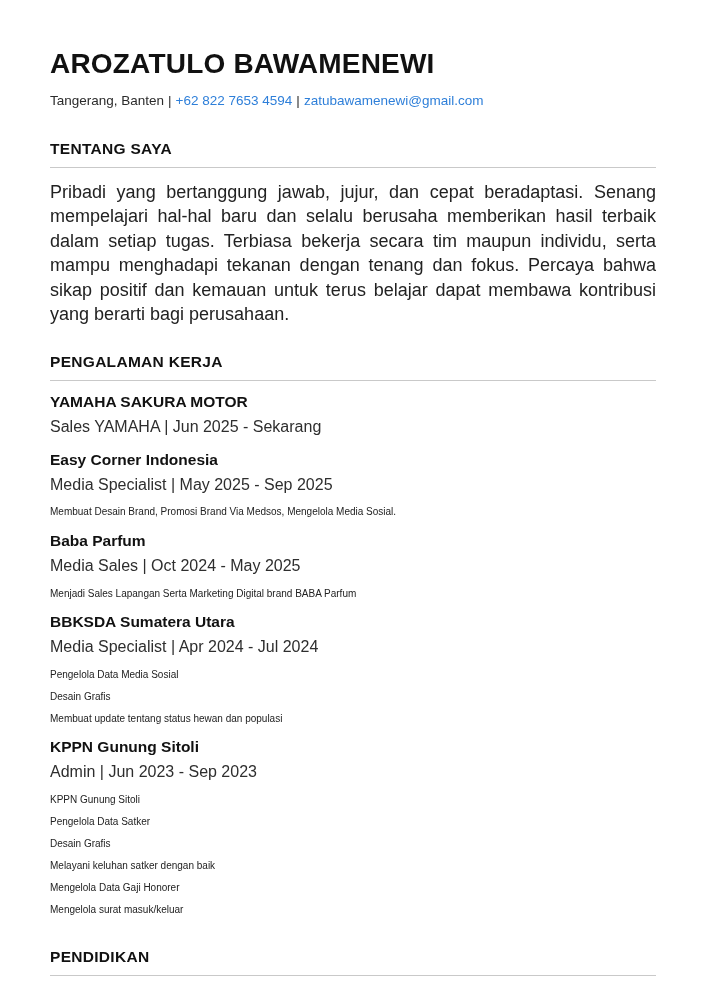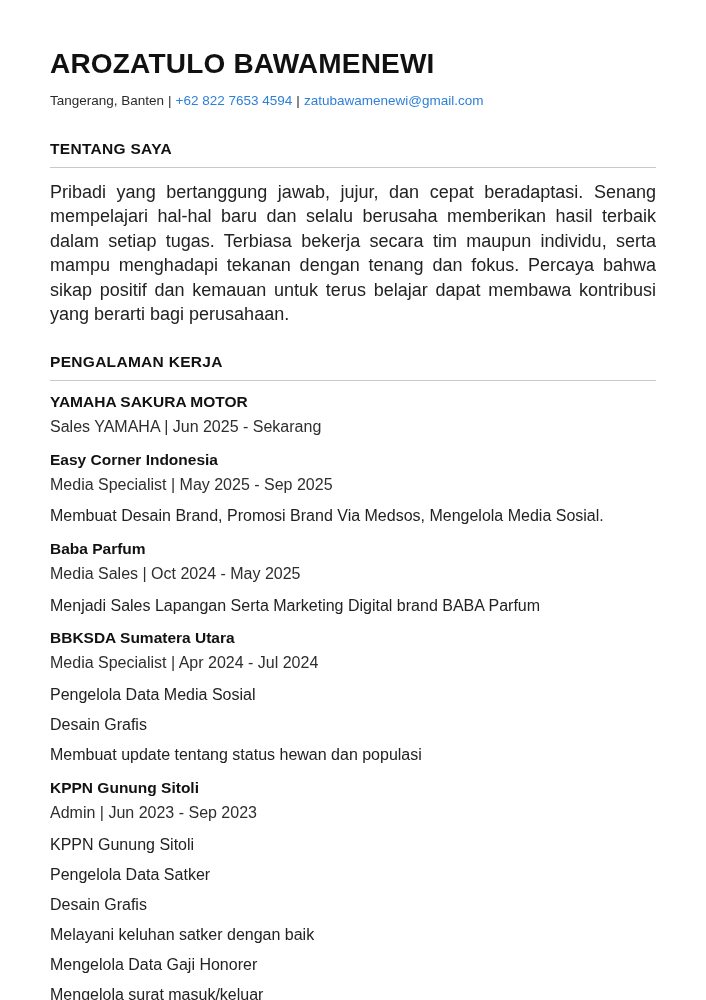--- a/index.html
+++ b/index.html
@@ -67,21 +67,21 @@
     color: #111111;
     margin-bottom: 6px;
   }
   .job-meta {
     font-size: 16px;
     color: #2e2e2e;
     margin-bottom: 10px;
     line-height: 1.3;
   }
   .job-detail {
-    font-size: 16px;
+    font-size: 10px;
     color: #222222;
     margin-bottom: 8.5px;
     line-height: 1.35;
   }
   .section.experience { margin-top: 26px; }
   .section.education { margin-top: 31px; }
 </style>
 </head>
 <body>
 

